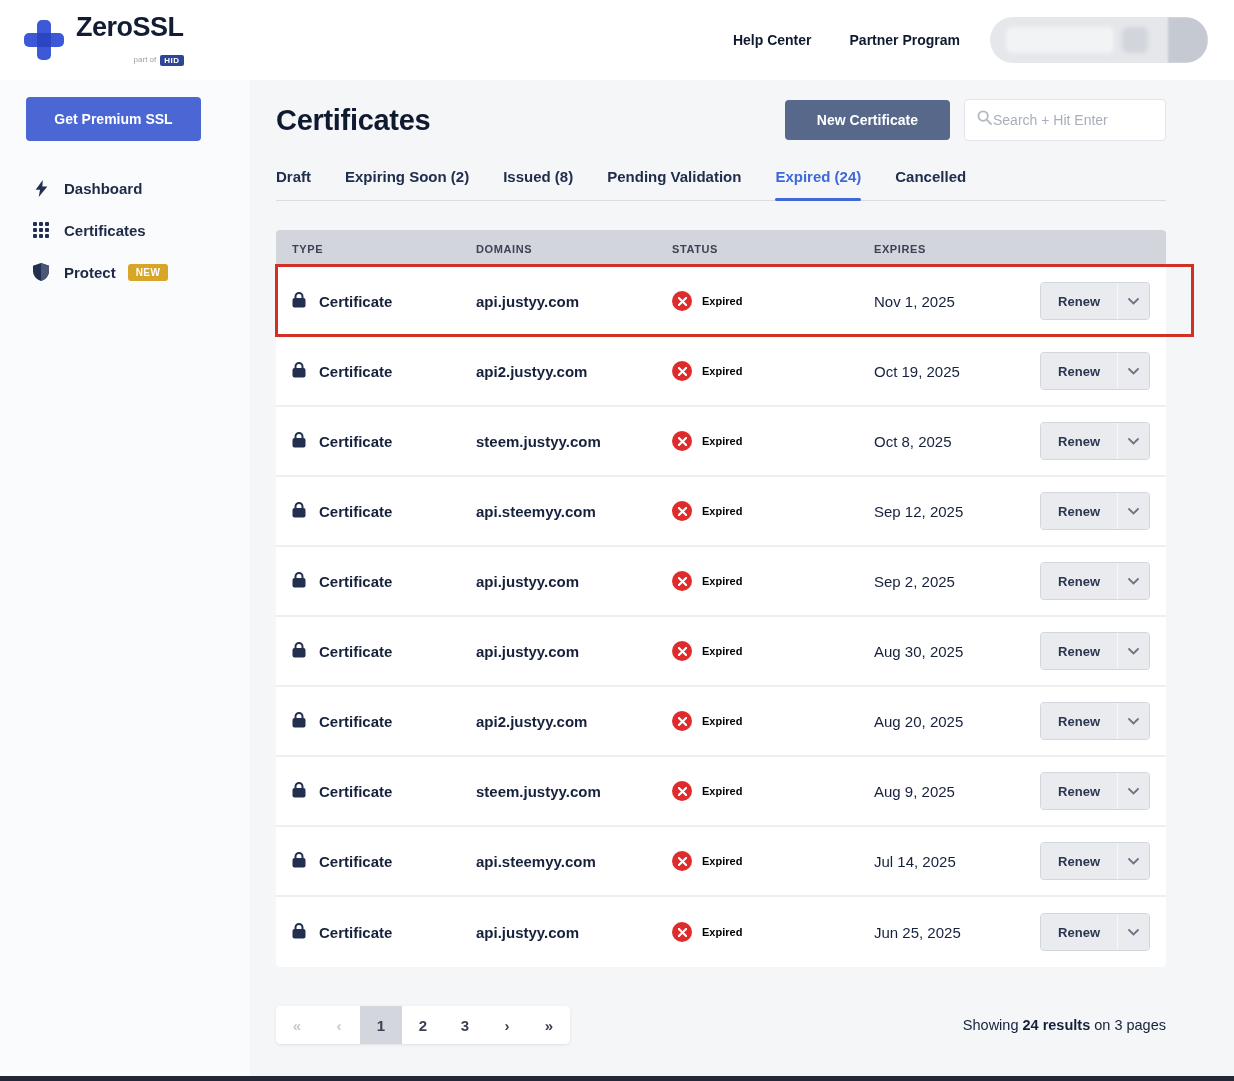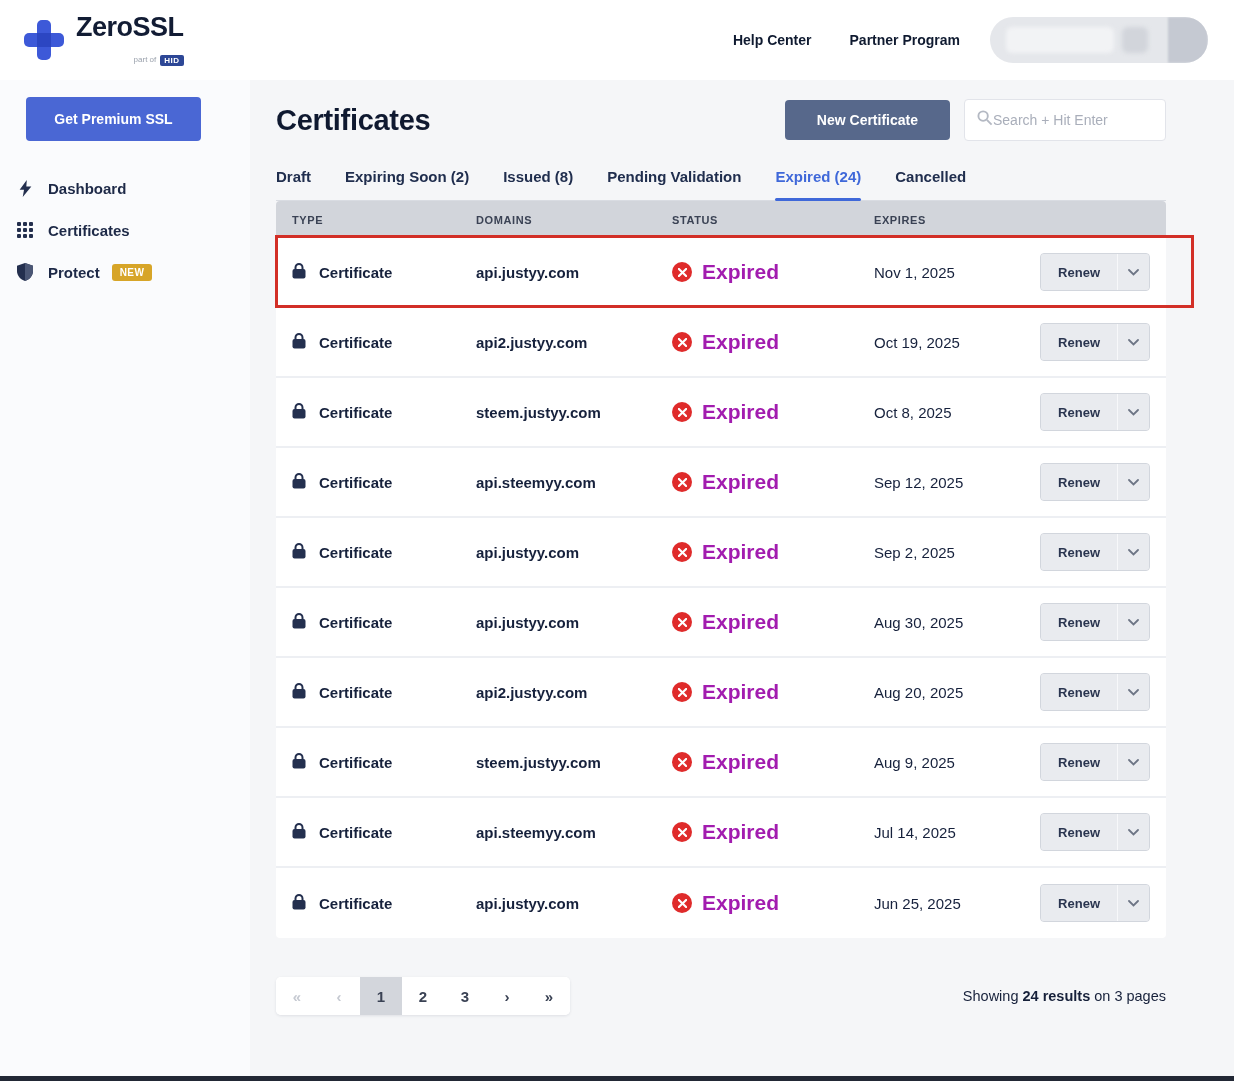--- a/index.html
+++ b/index.html
@@ -23,53 +23,53 @@
   .account-blur { width: 218px; height: 46px; border-radius: 23px; background: #e5e7eb; margin-left: 30px; display: flex; align-items: center; overflow: hidden; position: relative; cursor: pointer; }
   .blur-a { width: 108px; height: 26px; background: #f2f3f5; border-radius: 6px; margin-left: 16px; filter: blur(2px); }
   .blur-b { width: 26px; height: 26px; background: #d2d5db; border-radius: 6px; margin-left: 8px; filter: blur(2px); }
   .blur-c { width: 40px; height: 46px; background: #c5c9d2; margin-left: auto; filter: blur(1px); }
 
   
   .body-row { flex: 1; display: flex; min-height: 0; }
   .sidebar { width: 250px; background: #fafbfd; padding-top: 17px; flex-shrink: 0; }
   .premium-btn { display: block; margin-left: 26px; width: 175px; height: 44px; background: #4a67d4; color: #fff; font-weight: 700; font-size: 14px; border: none; border-radius: 4px; cursor: pointer; font-family: inherit; }
   .side-nav { margin-top: 26px; }
-  .side-item { display: flex; align-items: center; height: 42px; padding-left: 14px; cursor: pointer; }
+  .side-item { display: flex; align-items: center; height: 42px; padding-left: 30px; cursor: pointer; }
   .side-icon { width: 22px; display: flex; justify-content: center; align-items: center; margin-right: 12px; }
   .side-label { font-size: 15px; font-weight: 700; color: #1d2947; }
   .new-badge { margin-left: 12px; background: #d7a528; color: #fff; font-size: 10px; font-weight: 700; padding: 3px 8px; border-radius: 3px; letter-spacing: 0.4px; }
 
   .content { flex: 1; padding: 19px 68px 0 26px; min-width: 0; }
   .title-row { display: flex; align-items: center; }
   .page-title { font-size: 29px; font-weight: 800; color: #0f1930; letter-spacing: -0.3px; flex: 1; }
   .new-cert-btn { height: 40px; padding: 0 32px; background: #57688b; color: #fff; border: none; border-radius: 4px; font-weight: 700; font-size: 14px; font-family: inherit; cursor: pointer; }
   .search-box { width: 202px; height: 42px; background: #fff; border: 1px solid #e2e4ea; border-radius: 4px; display: flex; align-items: center; padding: 0 12px; margin-left: 14px; }
   .search-input { border: none; outline: none; flex: 1; min-width: 0; font-size: 14px; font-family: inherit; color: #0369a1; margin-left: 0; background: transparent; }
   .search-input::placeholder { color: #a9aeba; }
 
   
   .tabs { display: flex; gap: 34px; margin-top: 27px; border-bottom: 1px solid #d9dce2; }
   .tab { padding-bottom: 15px; font-size: 15px; font-weight: 700; color: #202e4e; cursor: pointer; position: relative; white-space: nowrap; }
   .tab.active { color: #3f68d9; }
   .tab.active::after { content: ''; position: absolute; left: 0; right: 0; bottom: -1px; height: 3px; background: #3f68d9; border-radius: 2px; }
 
   
-  .table { }
+  .table { margin-top: 29px; }
   .thead { background: #d2d5db; border-radius: 4px 4px 0 0; height: 37px; display: grid; grid-template-columns: 184px 196px 202px 1fr 134px; align-items: center; padding: 0 16px; }
   .th { font-size: 11px; font-weight: 700; letter-spacing: 0.6px; color: #3a4254; }
   .row { background: #fff; height: 70px; display: grid; grid-template-columns: 184px 196px 202px 1fr 134px; align-items: center; padding: 0 16px; border-bottom: 2px solid #edeff3; position: relative; }
   .tbody .row:last-child { border-bottom: none; border-radius: 0 0 4px 4px; }
   .row.highlighted::after { content: ''; position: absolute; top: -3px; bottom: -2px; left: -1px; right: -28px; border: 3px solid #d22f27; pointer-events: none; z-index: 4; }
   .cell { display: flex; align-items: center; }
   .type-cell { gap: 13px; }
   .type-text { font-size: 15px; font-weight: 600; color: #16213c; }
   .domain-cell span { font-size: 15px; font-weight: 600; color: #16213c; }
   .status-cell { gap: 10px; }
   .status-x { width: 20px; height: 20px; border-radius: 50%; background: #df2b2b; display: flex; align-items: center; justify-content: center; flex-shrink: 0; }
-  .status-text { font-size: 21px; font-weight: 700; color: #a21caf; }
+  .status-text { font-size: 11px; font-weight: 700; color: #000000; }
   .expires-cell span { font-size: 15px; color: #16213c; font-weight: 400; }
   .action-cell { justify-content: flex-end; }
   .renew-group { display: flex; height: 38px; border: 1px solid #d2d6dd; border-radius: 4px; overflow: hidden; background: #e9ebef; }
   .renew-btn { padding: 0 17px; background: #e9ebef; border: none; font-family: inherit; font-size: 13px; font-weight: 700; color: #2a3550; cursor: pointer; }
   .renew-caret { width: 32px; background: #e9ebef; border: none; border-left: 1px solid #f7f8fa; display: flex; align-items: center; justify-content: center; cursor: pointer; }
 
   
   .footer-row { display: flex; align-items: center; margin-top: 39px; }
   .pagination { display: flex; background: #fff; border-radius: 5px; box-shadow: 0 1px 3px rgba(20,30,60,0.10); overflow: hidden; }
   .page-btn { width: 42px; height: 38px; border: none; background: #fff; font-family: inherit; font-size: 15px; font-weight: 600; color: #3a4254; cursor: pointer; display: flex; align-items: center; justify-content: center; }

